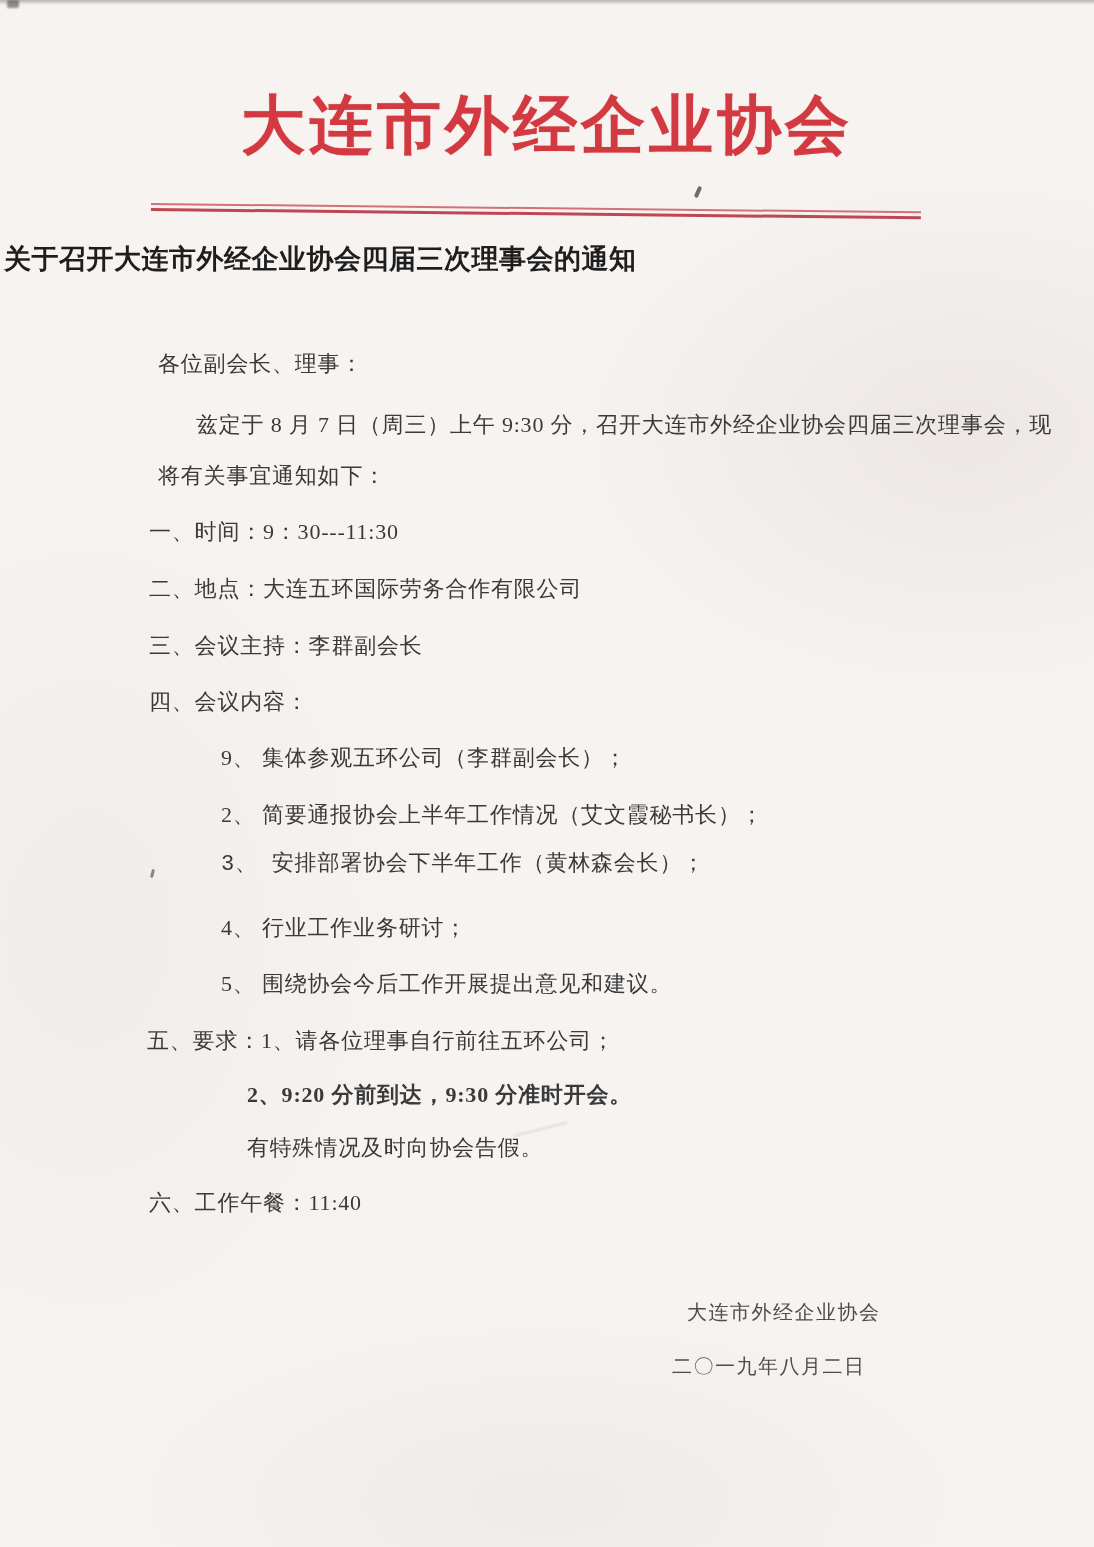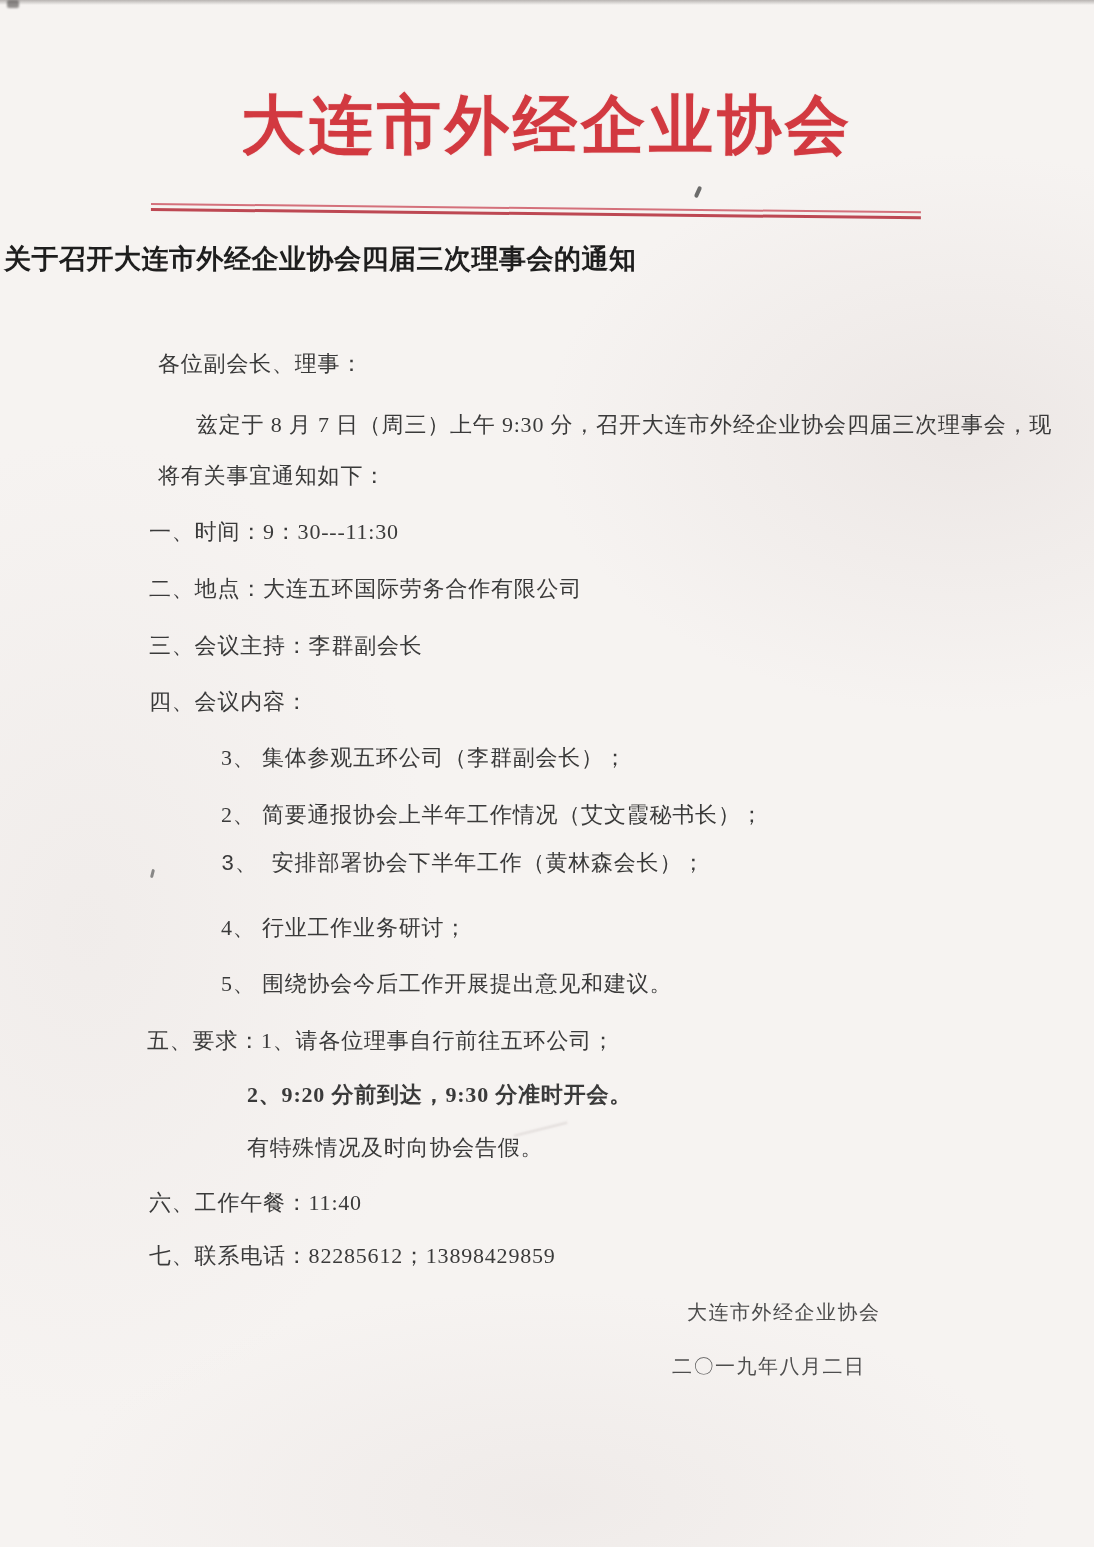--- a/index.html
+++ b/index.html
@@ -121,29 +121,28 @@
   <div class="bline salutation">各位副会长、理事：</div>
 
   <div class="bline intro1">兹定于 8 月 7 日（周三）上午 9:30 分，召开大连市外经企业协会四届三次理事会，现</div>
   <div class="bline intro2">将有关事宜通知如下：</div>
 
   <div class="bline sec1">一、时间：9：30---11:30</div>
   <div class="bline sec2">二、地点：大连五环国际劳务合作有限公司</div>
   <div class="bline sec3">三、会议主持：李群副会长</div>
   <div class="bline sec4">四、会议内容：</div>
 
-  <div class="bline ag1">3、 集体参观五环公司（李群副会长）；</div>
+  <div class="bline ag1">9、 集体参观五环公司（李群副会长）；</div>
   <div class="bline ag2">2、 简要通报协会上半年工作情况（艾文霞秘书长）；</div>
   <div class="bline ag3">3、 安排部署协会下半年工作（黄林森会长）；</div>
   <div class="bline ag4">4、 行业工作业务研讨；</div>
   <div class="bline ag5">5、 围绕协会今后工作开展提出意见和建议。</div>
 
   <div class="bline req1">五、要求：1、请各位理事自行前往五环公司；</div>
   <div class="bline req2">2、9:20 分前到达，9:30 分准时开会。</div>
   <div class="bline req3">有特殊情况及时向协会告假。</div>
 
   <div class="bline lunch">六、工作午餐：11:40</div>
-  <div class="bline contact">七、联系电话：82285612；13898429859</div>
 
   <div class="sig sig-org">大连市外经企业协会</div>
   <div class="sig sig-date">二〇一九年八月二日</div>
 
 </div>
 
 </body></html>

